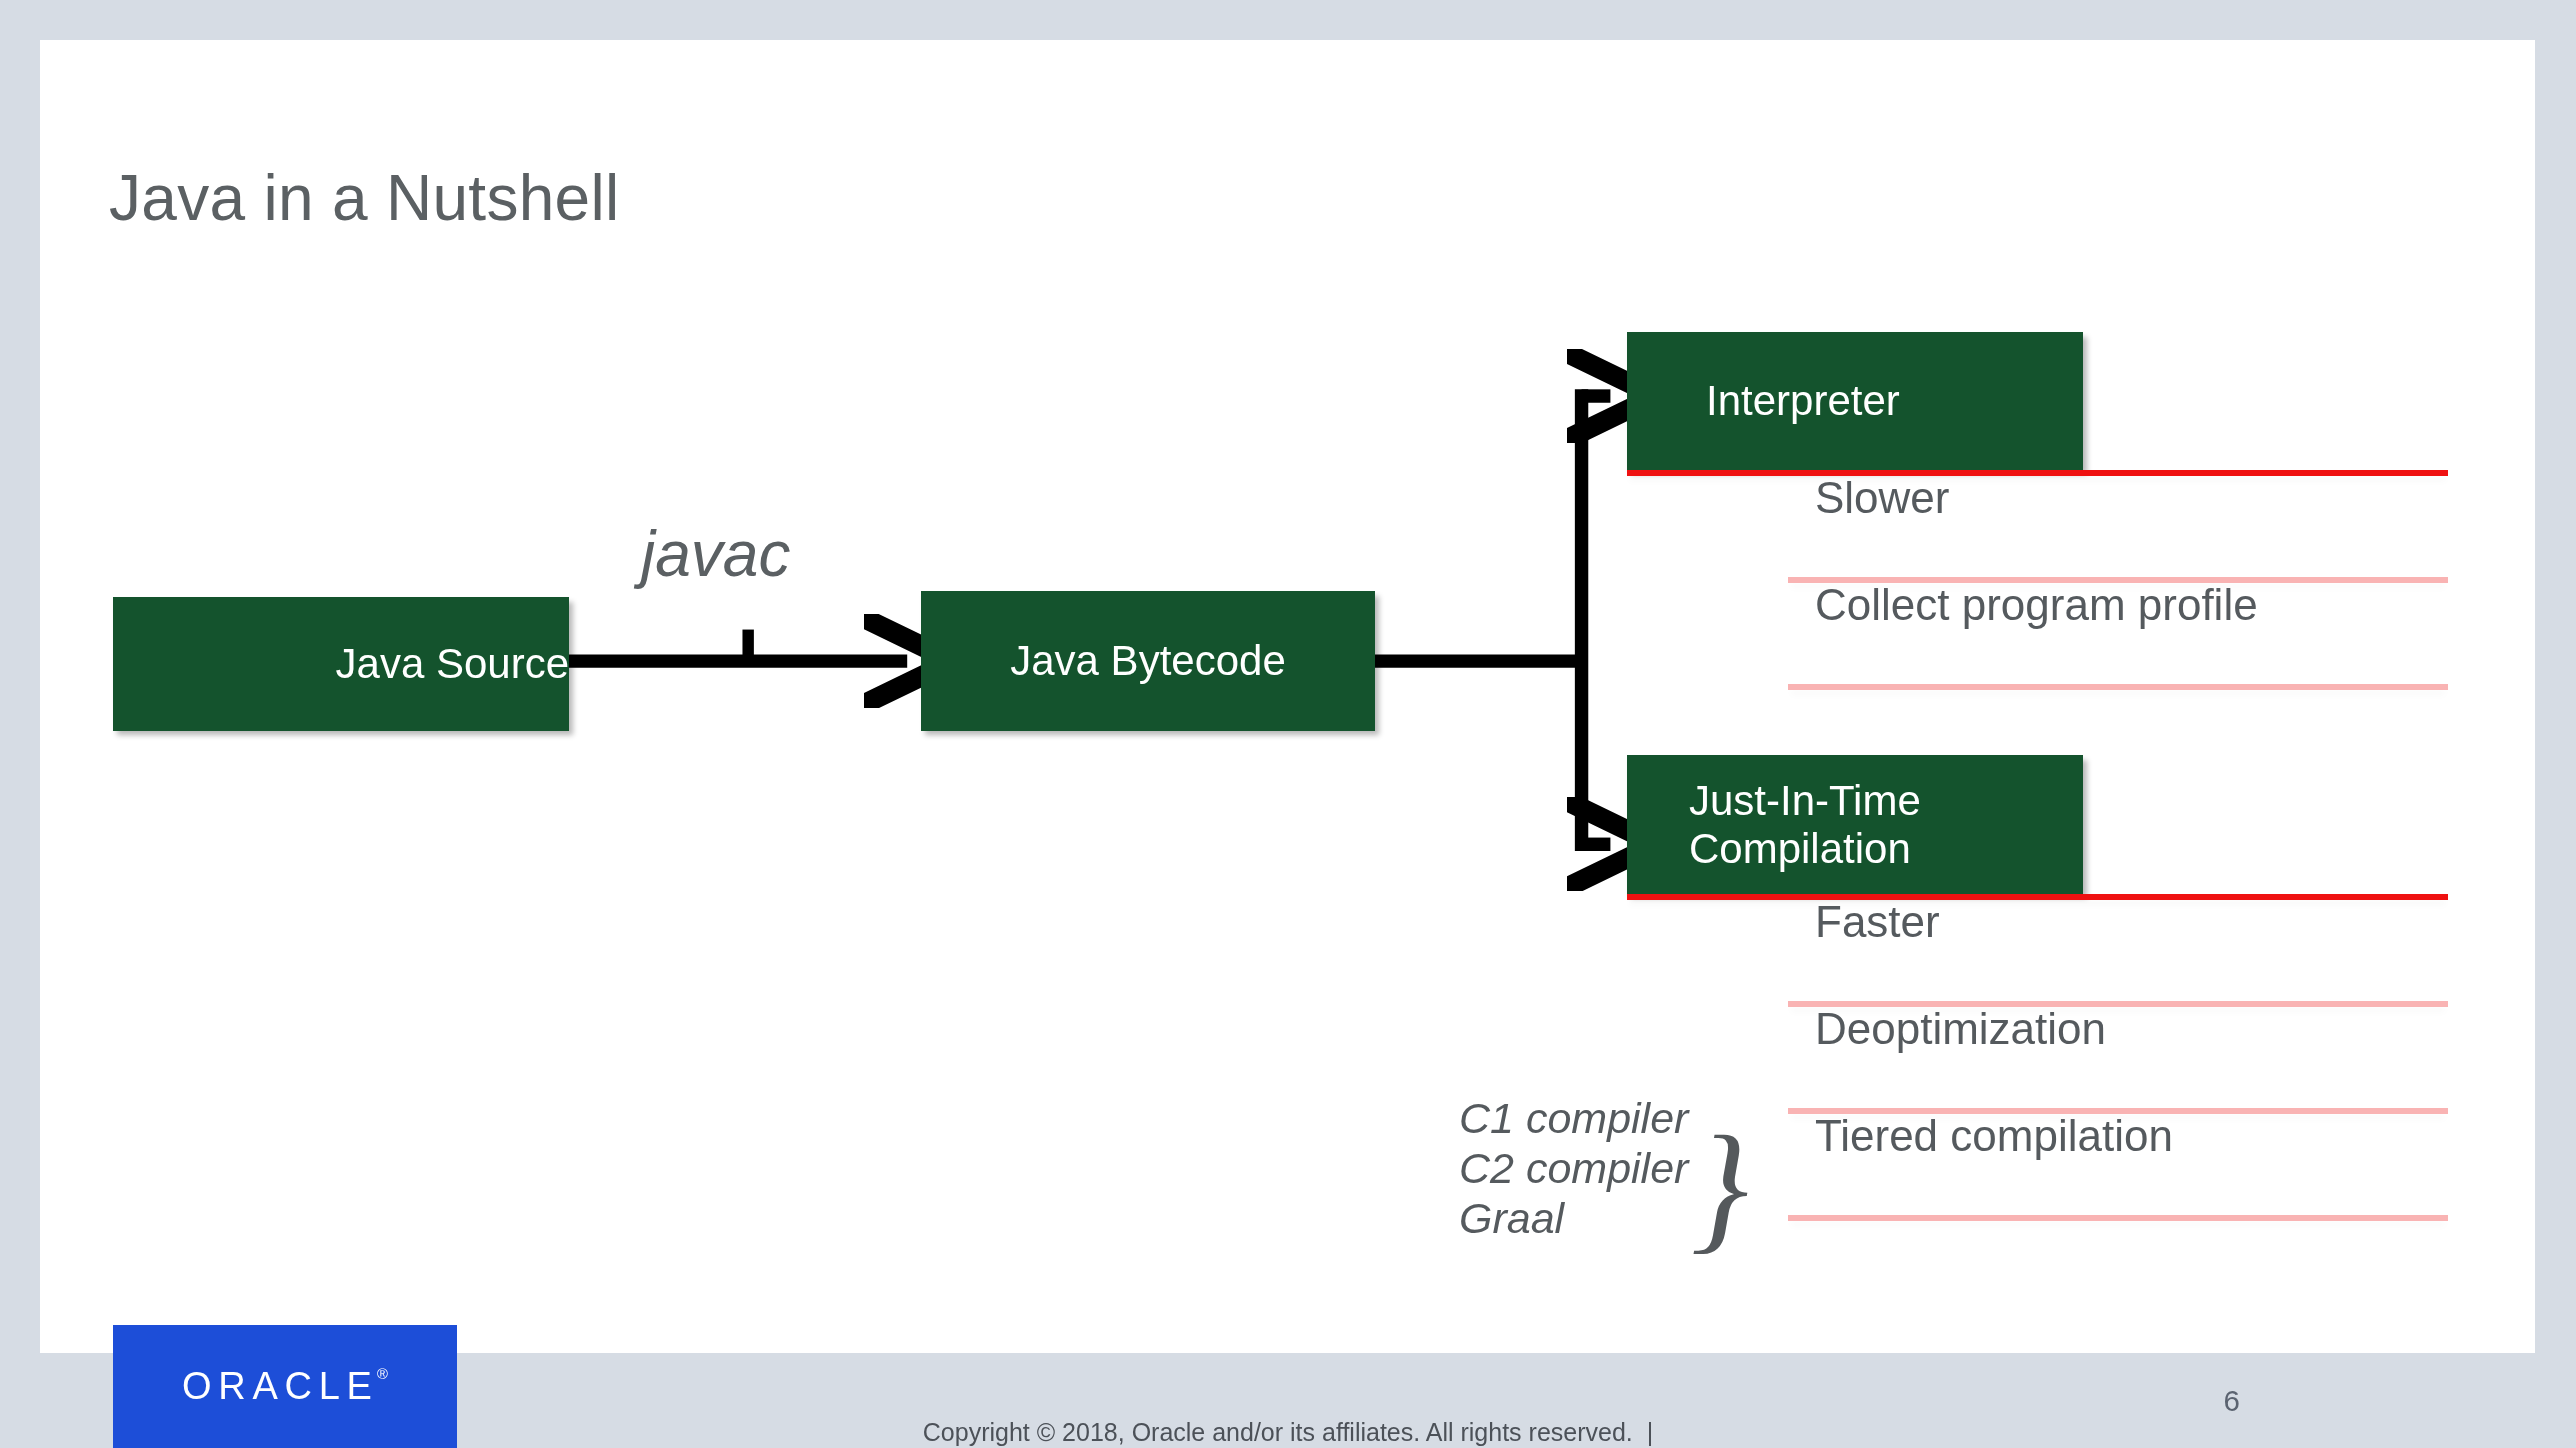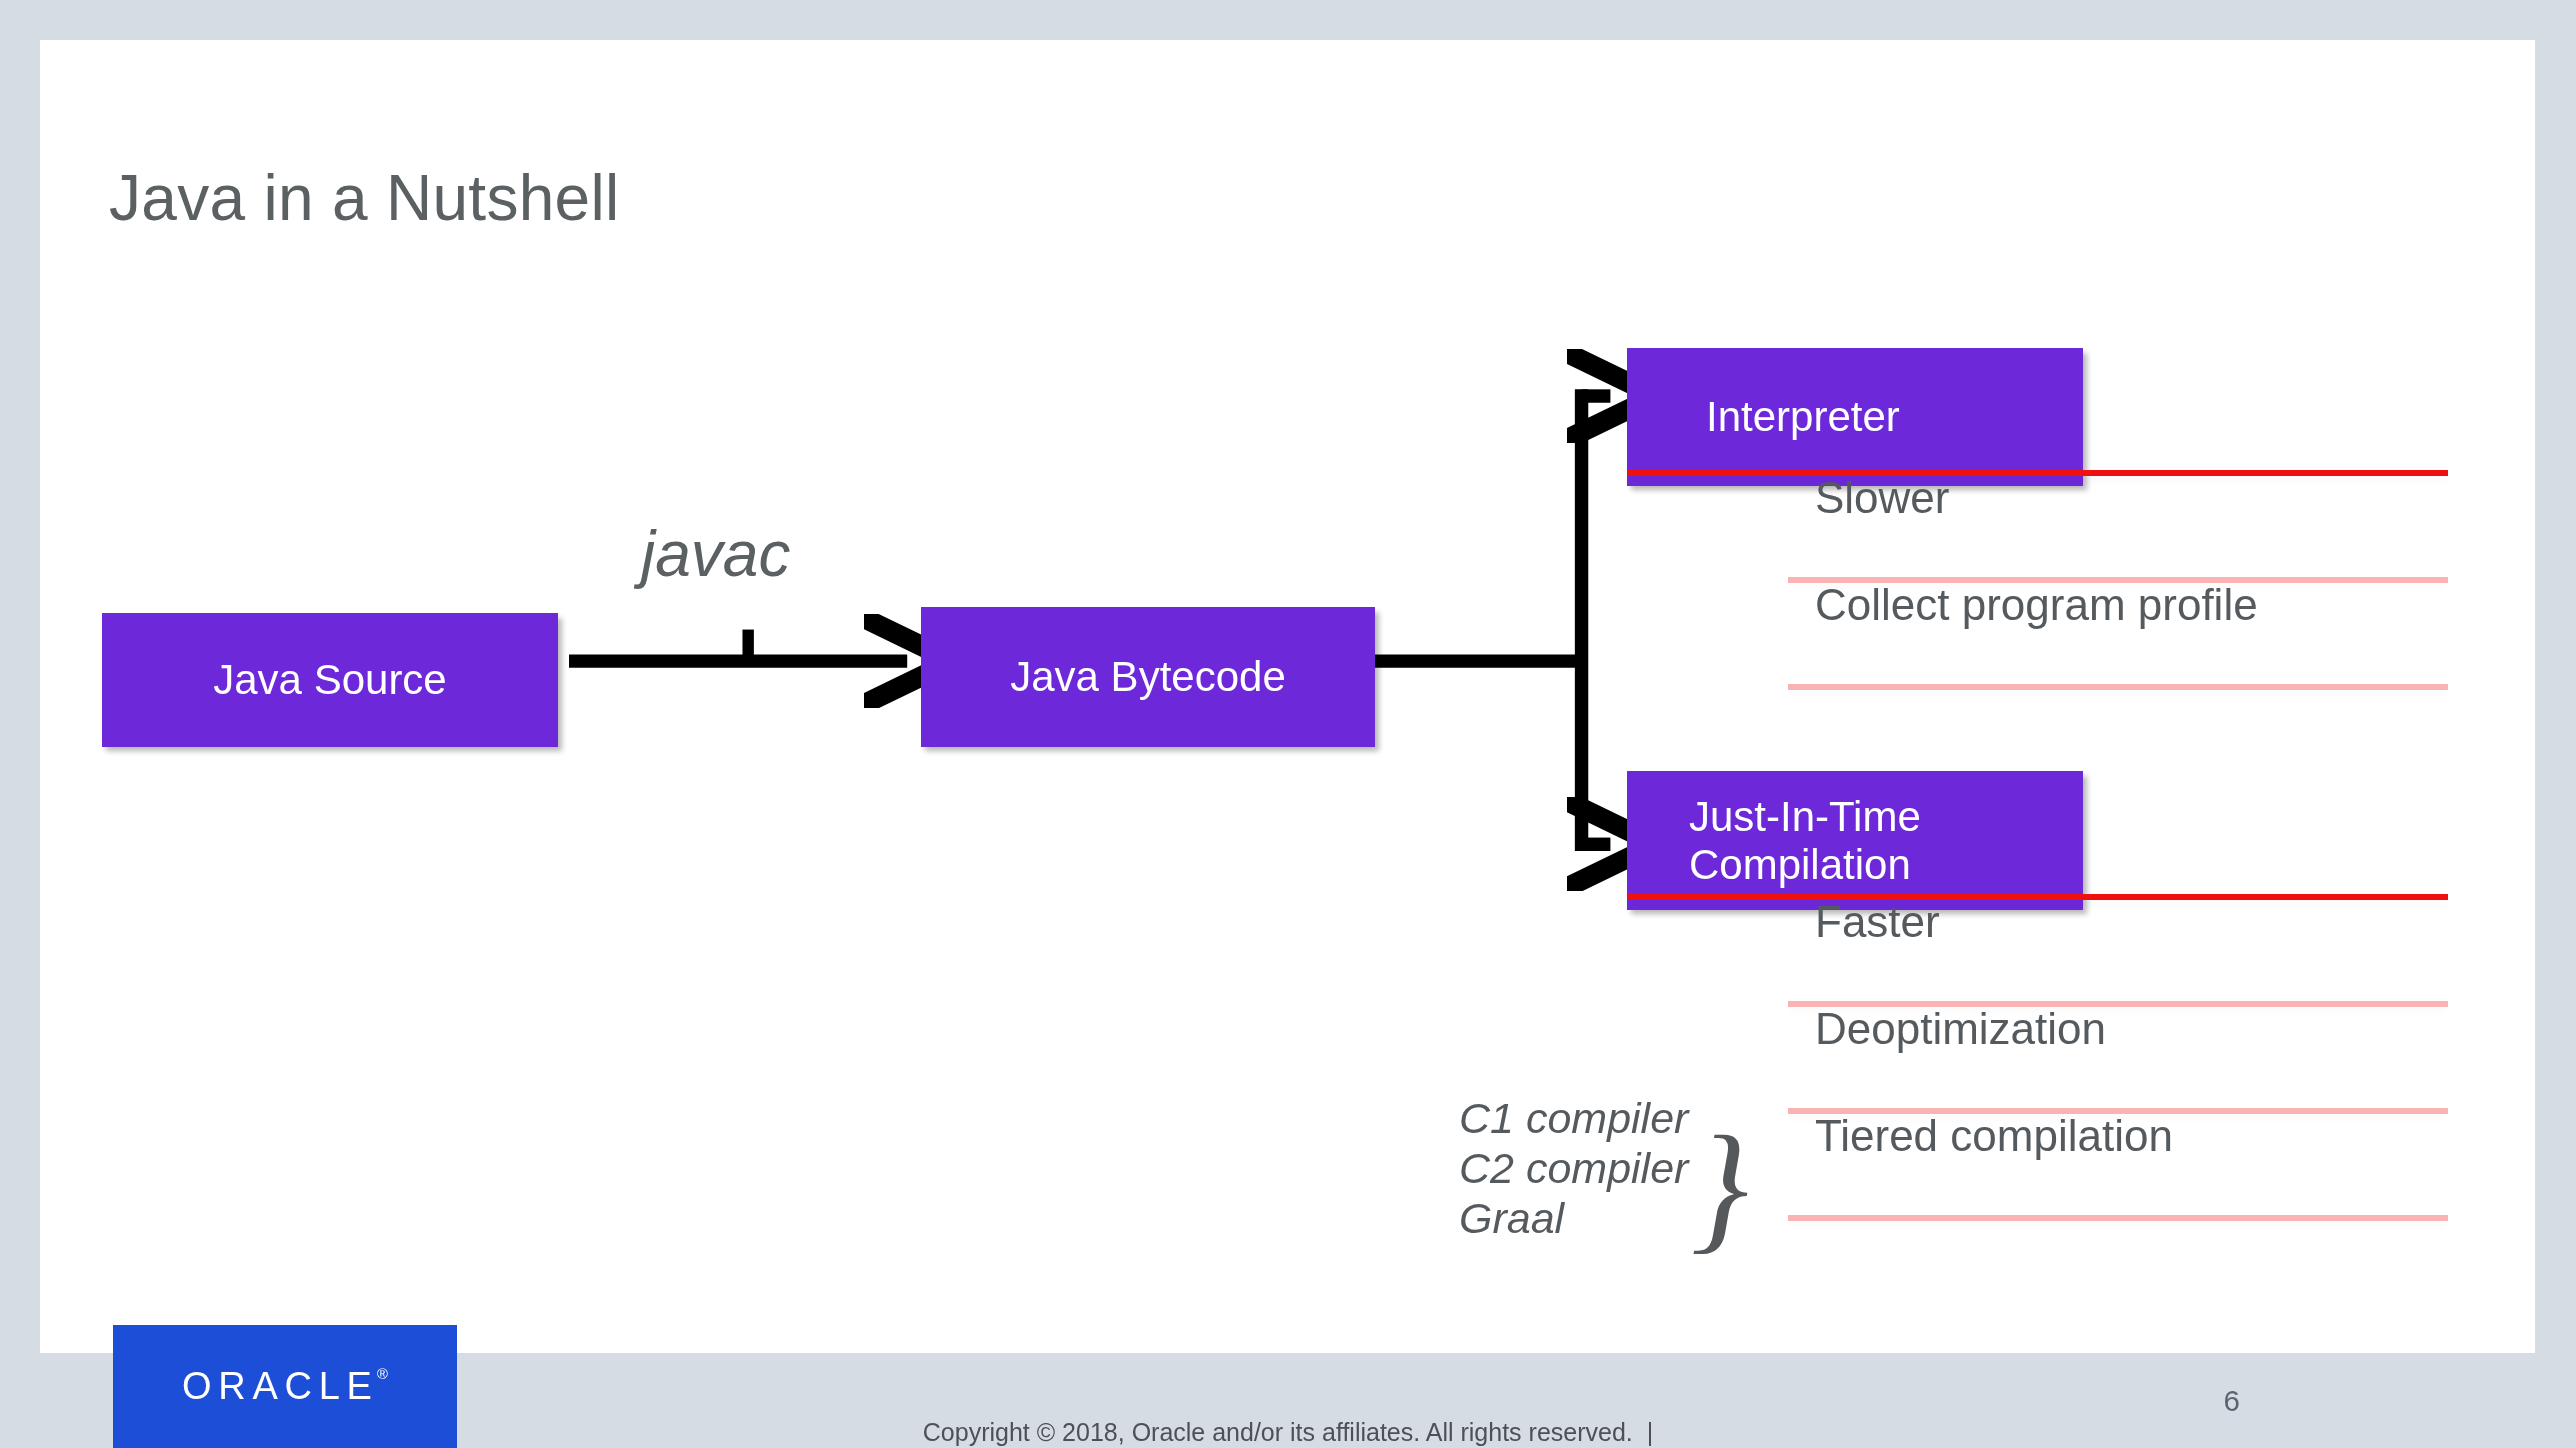--- a/index.html
+++ b/index.html
@@ -38,41 +38,40 @@
     line-height: 1.1;
     color: #5b6063;
     letter-spacing: 0.3px;
     white-space: nowrap;
     font-weight: 400;
   }
 
   
   .red-box {
     position: absolute;
-    background: #6d28d9;
+    background: #14532d;
     box-shadow: 4px 4.7px 5.4px rgba(0,0,0,0.28);
     color: #ffffff;
     display: flex;
     align-items: center;
     box-sizing: border-box;
-    margin-top: 16px;
   }
   .red-box .box-label {
     font-size: 42px;
     line-height: 1.12;
     color: #ffffff;
     white-space: pre-line;
   }
 
   #box-java-source {
-    left: 102px;
+    left: 113px;
     top: 597px;
     width: 456px;
     height: 134px;
-    justify-content: center;
+    justify-content: flex-end;
   }
   #box-java-bytecode {
     left: 921px;
     top: 591px;
     width: 454px;
     height: 140px;
     justify-content: center;
   }
   #box-interpreter {
     left: 1627px;

